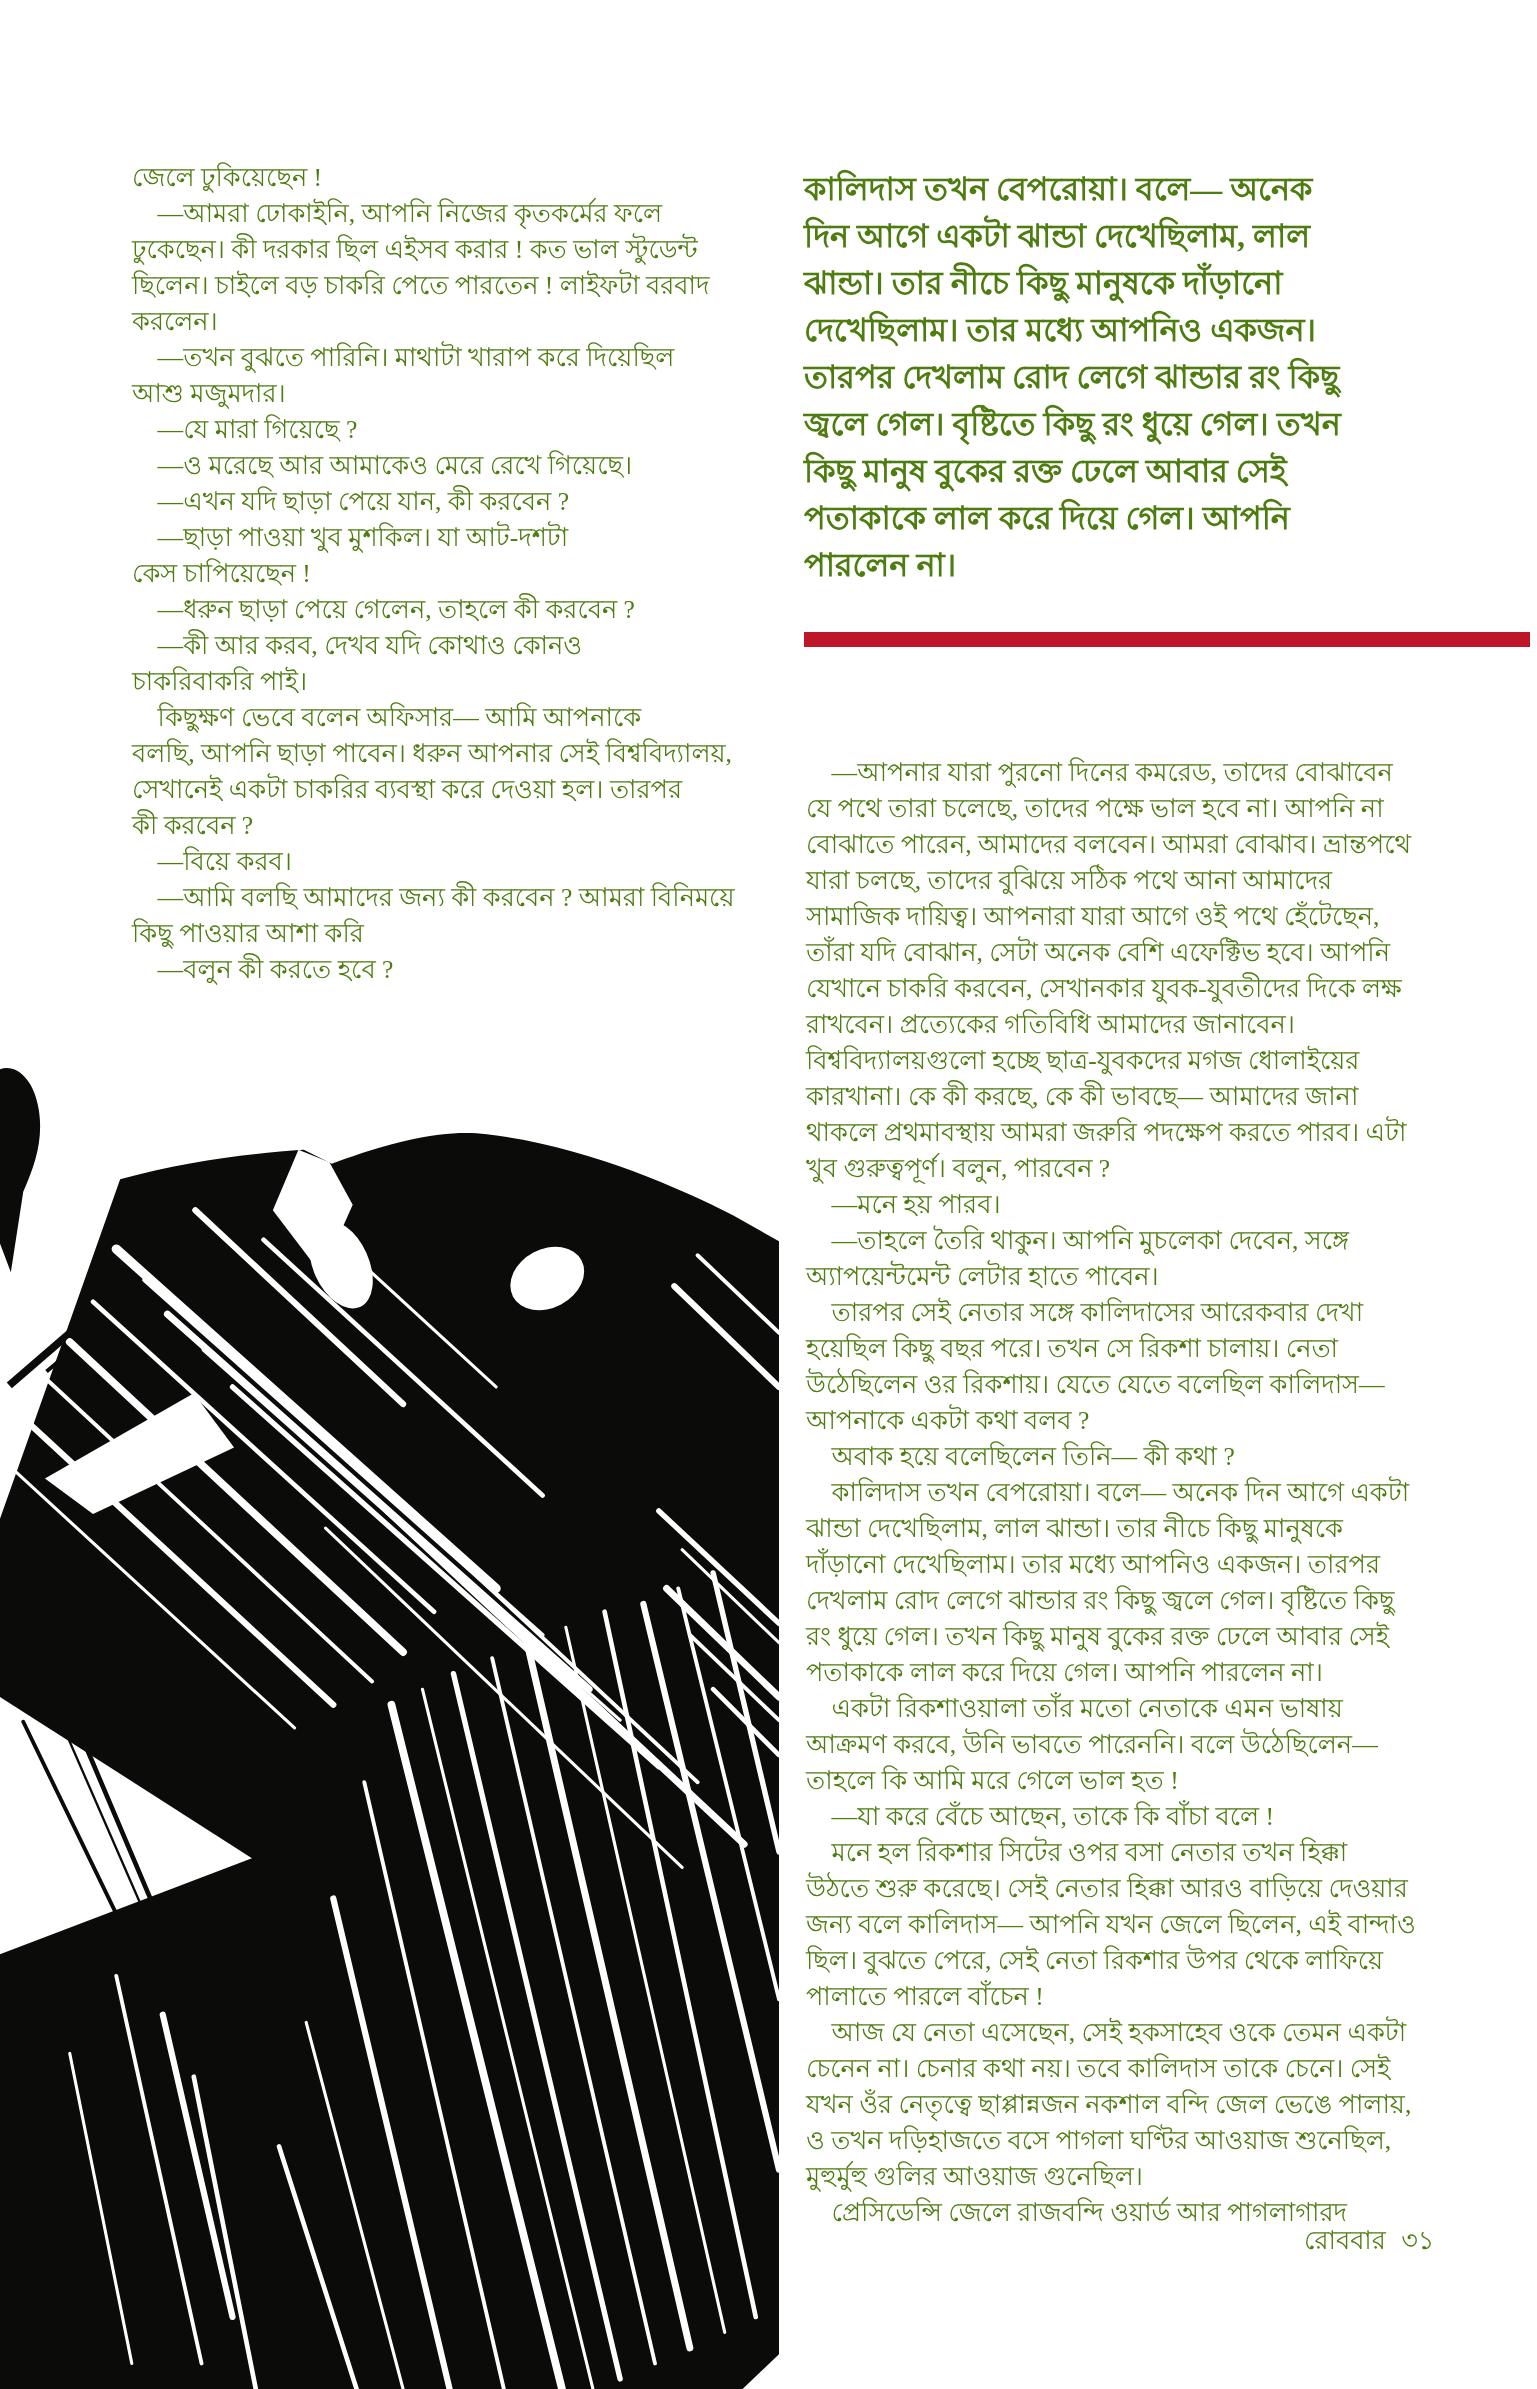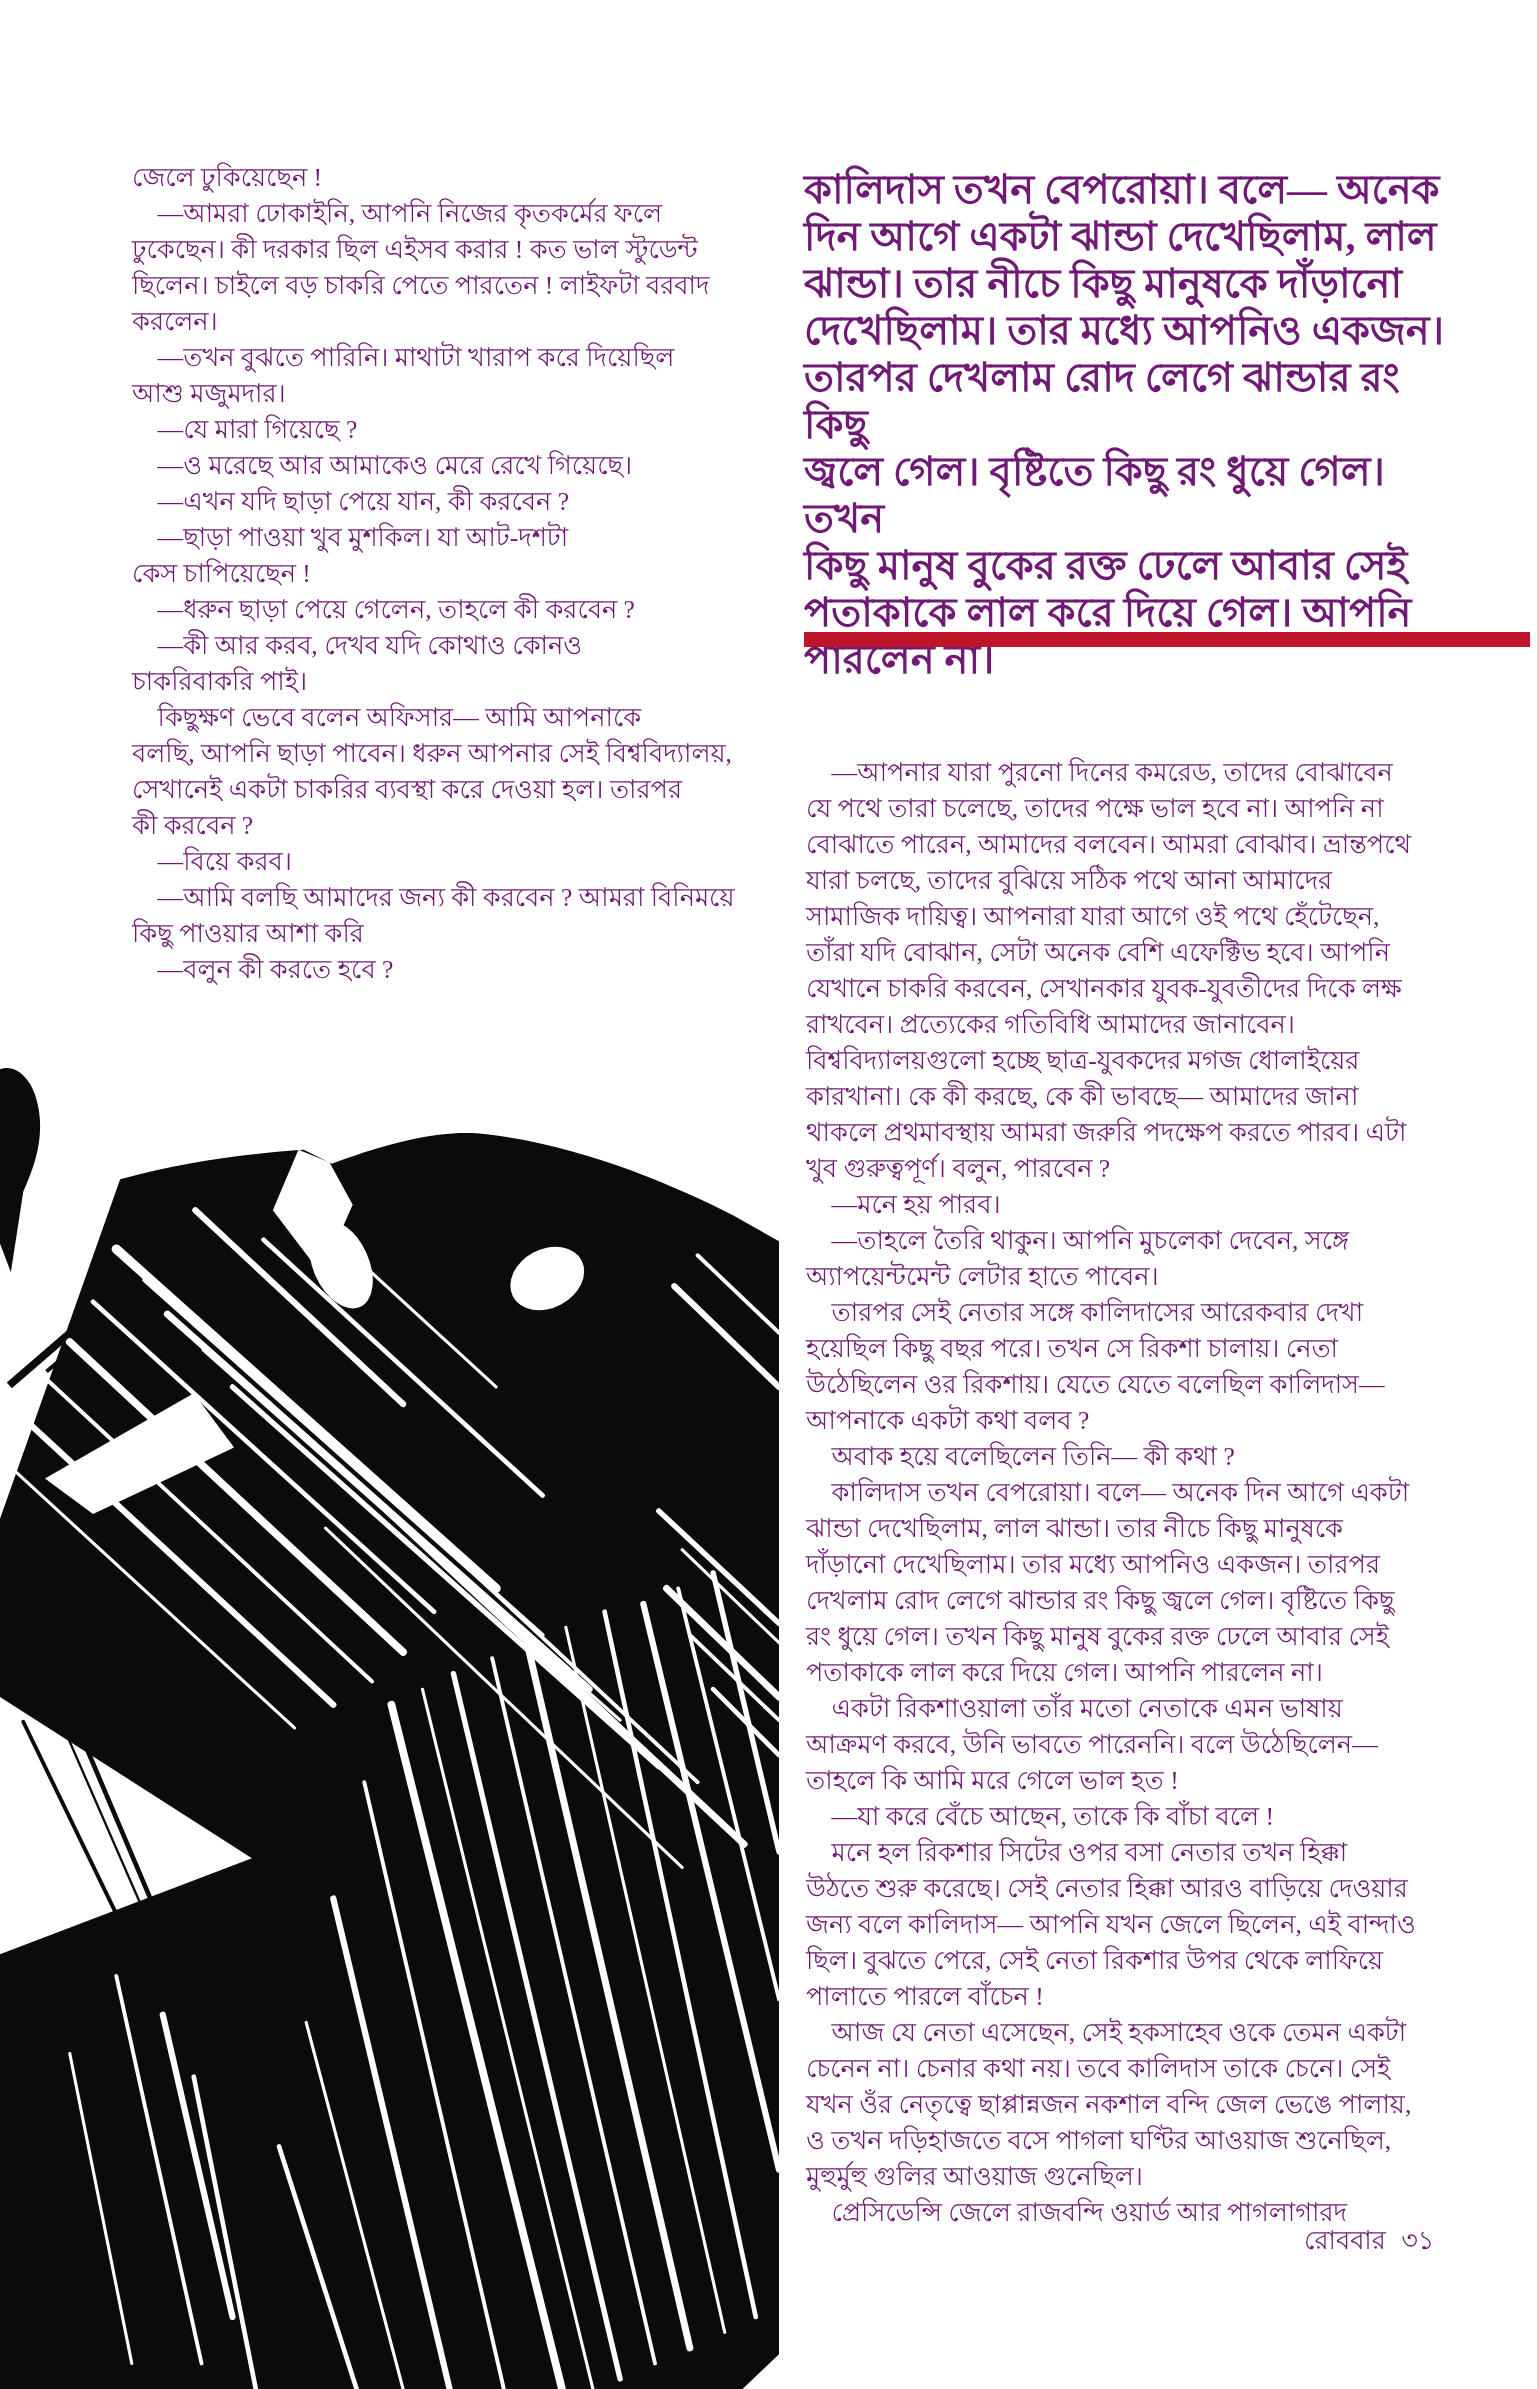--- a/index.html
+++ b/index.html
@@ -16,21 +16,21 @@
     font-size:25.6px;
     line-height:36px;
     white-space:pre-line;
     text-align:left;
   }
   .col-left{left:132px;top:160px;width:620px;}
   .col-right{left:806px;top:755px;width:682px;}
   .pullquote{
     position:absolute;
     left:804px;top:166px;width:659px;
-    font-size:40px;line-height:47px;
+    font-size:32px;line-height:47px;
     font-weight:bold;
     white-space:pre-line;
   }
   .red-rule{
     position:absolute;
     left:804px;top:632px;
     width:726px;height:14.7px;
   }
   .footer{
     position:absolute;
@@ -40,21 +40,21 @@
   .illustration{
     position:absolute;
     left:0;top:1046px;
     width:779px;height:1343px;
   }
   .illustration svg{display:block;width:100%;height:100%;}
 </style>
 </head>
 <body>
 
-<div class="page" style="color: #701a75;">
+<div class="page" style="color: #4d7c0f;">
 
   <div class="body-text col-left">জেলে ঢুকিয়েছেন !
  —আমরা ঢোকাইনি, আপনি নিজের কৃতকর্মের ফলে
 ঢুকেছেন। কী দরকার ছিল এইসব করার ! কত ভাল স্টুডেন্ট
 ছিলেন। চাইলে বড় চাকরি পেতে পারতেন ! লাইফটা বরবাদ
 করলেন।
  —তখন বুঝতে পারিনি। মাথাটা খারাপ করে দিয়েছিল
 আশু মজুমদার।
  —যে মারা গিয়েছে ?
  —ও মরেছে আর আমাকেও মেরে রেখে গিয়েছে।

